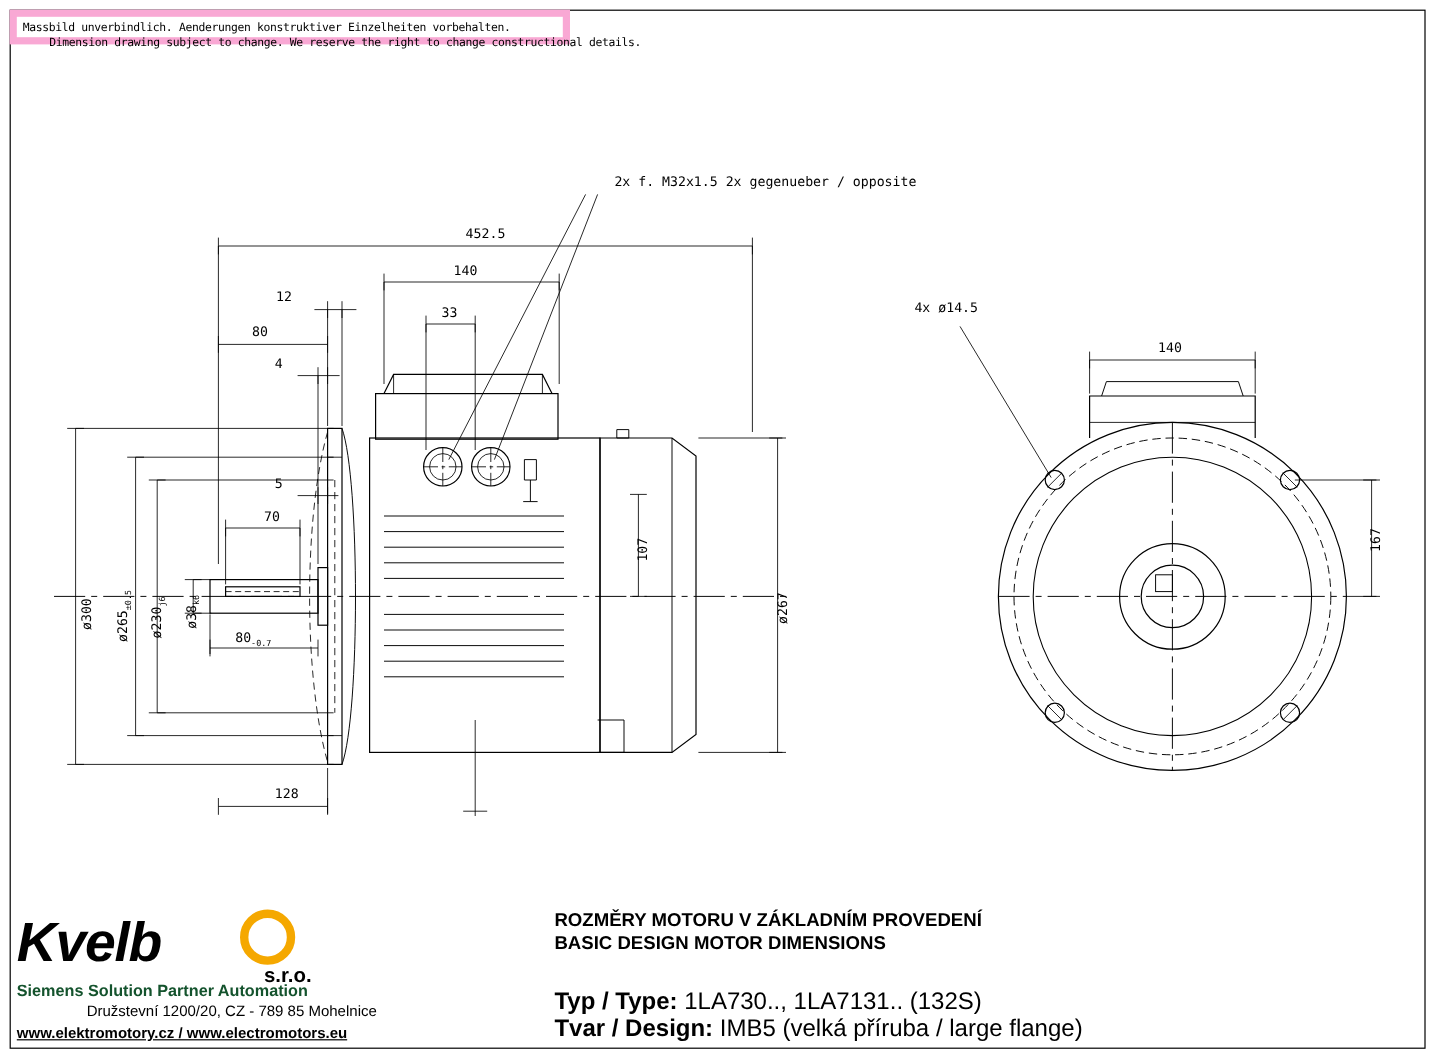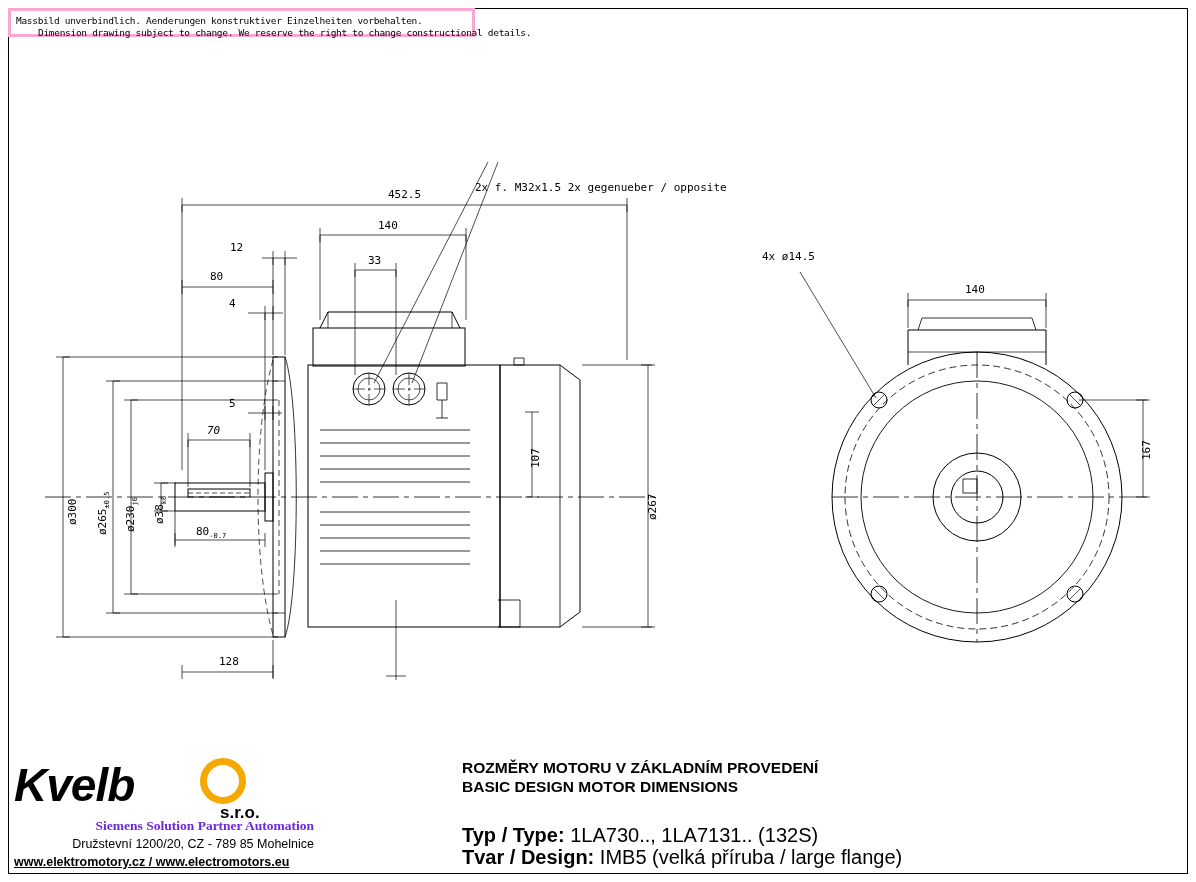--- a/index.html
+++ b/index.html
@@ -25,21 +25,21 @@
     height: 866px;
     border: 1px solid #000;
     box-sizing: border-box;
   }
   .note-box {
     position: absolute;
     left: 8px;
     top: 8px;
     width: 467px;
     height: 29px;
-    border: 3px solid #f9a8d4;
+    border: 6px solid #f9a8d4;
     box-sizing: border-box;
   }
   .note-line {
     position: absolute;
     left: 5px;
     font-family: "DejaVu Sans Mono", monospace;
     font-size: 9.5px;
     letter-spacing: -0.3px;
     color: #000;
     white-space: nowrap;
@@ -133,27 +133,26 @@
     position: absolute;
     left: 186px;
     top: -4px;
     width: 46px;
     height: 46px;
     border: 7px solid #f5a800;
     border-radius: 50%;
     box-sizing: border-box;
   }
   .logo-sub {
-    font-family: Liberation Serif, serif;
+    font-family: Liberation Sans, sans-serif;
     font-weight: bold;
     font-size: 13.5px;
-    color: #6d28d9;
+    color: #14532d;
     margin-top: 4px;
     white-space: nowrap;
-    text-align: right;
   }
   .logo-addr {
     font-family: "Liberation Sans", sans-serif;
     font-size: 12.5px;
     color: #000;
     margin-top: 3px;
     white-space: nowrap;
     text-align: right;
   }
   .logo-web {
@@ -375,32 +374,32 @@
         <line x1="1136" y1="400" x2="1150" y2="400"></line>
         <line x1="1136" y1="497" x2="1150" y2="497"></line>
         <line x1="1079" y1="400" x2="1147" y2="400"></line>
         <line x1="1122" y1="497" x2="1147" y2="497"></line>
       </g>
 
       <line x1="800" y1="272" x2="876" y2="398" stroke-width="0.7"></line>
     </g>
   </svg>
 
-  <div class="lbl" style="left:475px; top:145px;margin-top:36px;">2x f. M32x1.5  2x gegenueber / opposite</div>
+  <div class="lbl" style="left:512px; top:145px;">2x f. M32x1.5  2x gegenueber / opposite</div>
 
   <div class="lbl" style="left:388px; top:188px;">452.5</div>
   <div class="lbl" style="left:378px; top:219px;">140</div>
   <div class="lbl" style="left:368px; top:254px;">33</div>
   <div class="lbl" style="left:230px; top:241px;">12</div>
   <div class="lbl" style="left:210px; top:270px;">80</div>
   <div class="lbl" style="left:229px; top:297px;">4</div>
   <div class="lbl" style="left:229px; top:397px;">5</div>
-  <div class="lbl" style="left:207px; top:424px;font-style:italic;">70</div>
+  <div class="lbl" style="left:220px; top:424px;">70</div>
   <div class="lbl" style="left:196px; top:525px;"><span>80</span><span class="sub">-0.7</span></div>
-  <div class="lbl" style="left:219px; top:655px;">128</div>
+  <div class="lbl" style="left:229px; top:655px;">128</div>
 
   <div class="lbl vert" style="left:66px; top:525px;">ø300</div>
   <div class="lbl vert" style="left:96px; top:535px;"><span>ø265</span><span class="sub">±0.5</span></div>
   <div class="lbl vert" style="left:124px; top:532px;"><span>ø230</span><span class="sub">j6</span></div>
   <div class="lbl vert" style="left:153px; top:524px;"><span>ø38</span><span class="sub">k6</span></div>
   <div class="lbl vert" style="left:529px; top:468px;">107</div>
   <div class="lbl vert" style="left:646px; top:520px;">ø267</div>
 
   <div class="lbl" style="left:762px; top:250px;">4x ø14.5</div>
   <div class="lbl" style="left:965px; top:283px;">140</div>

